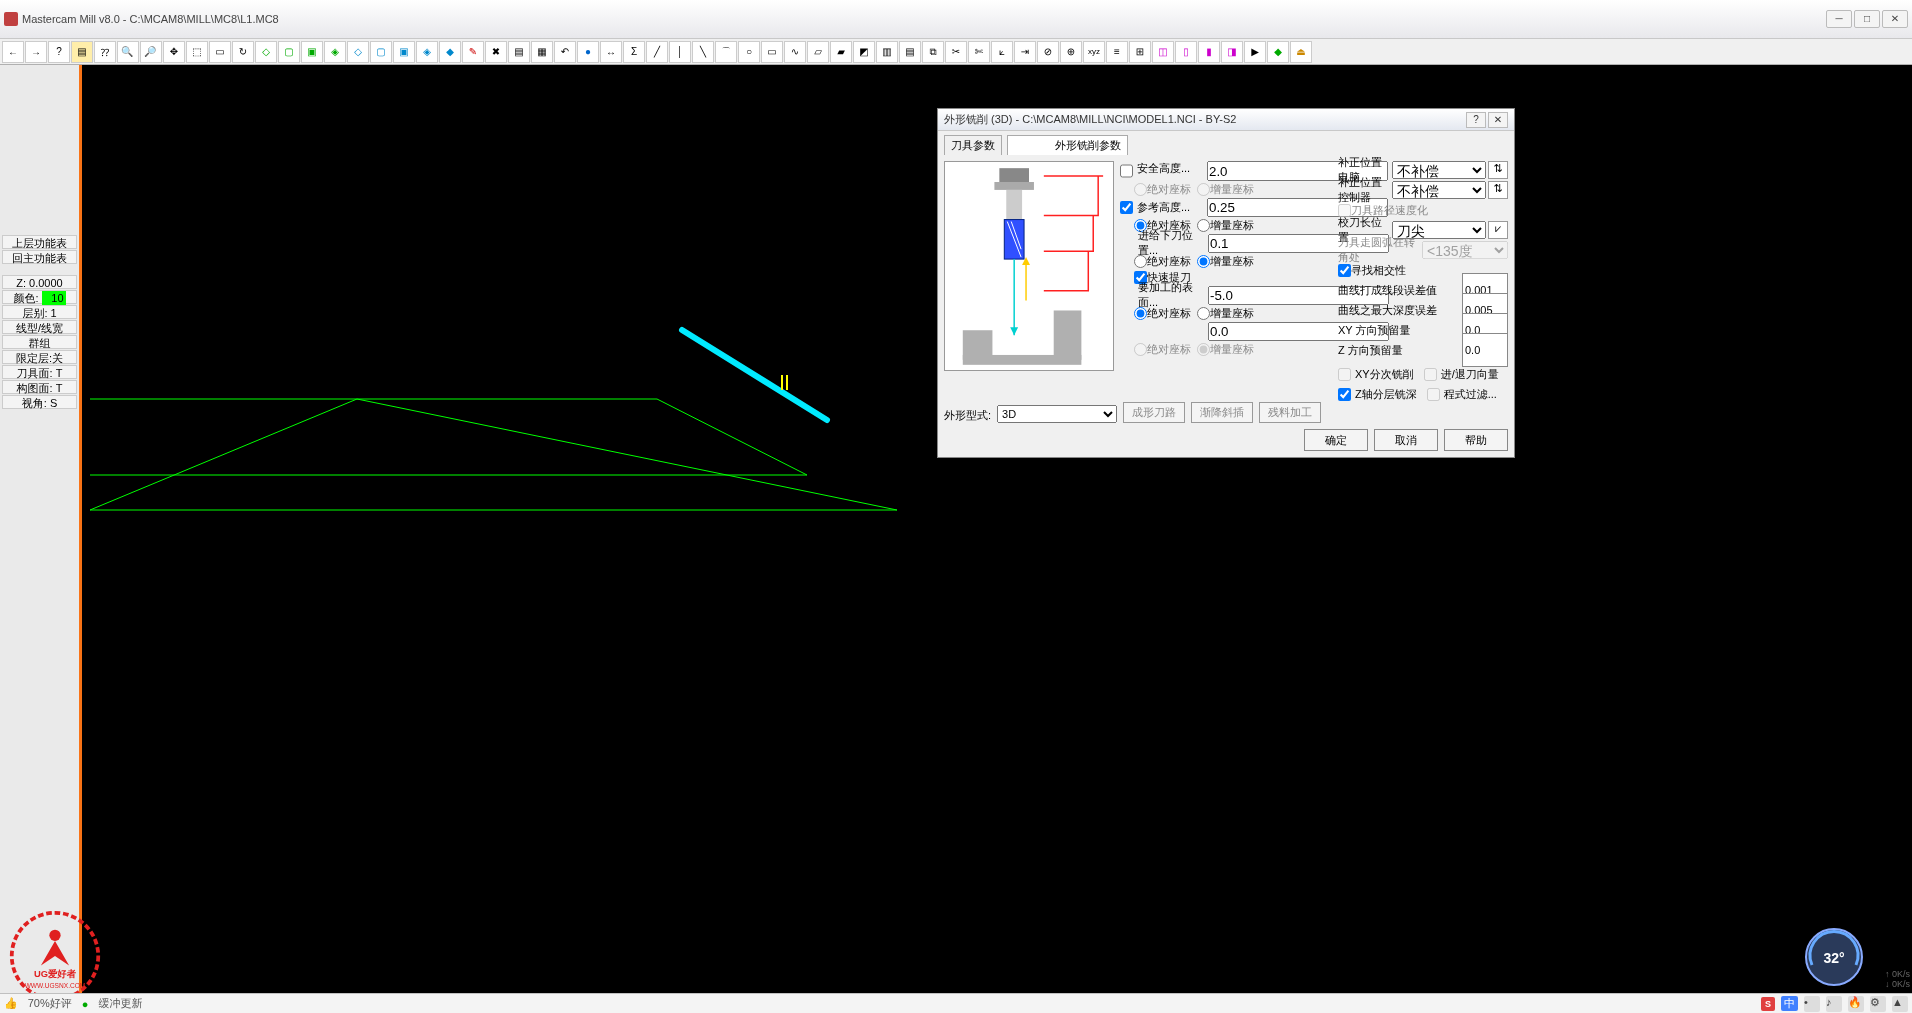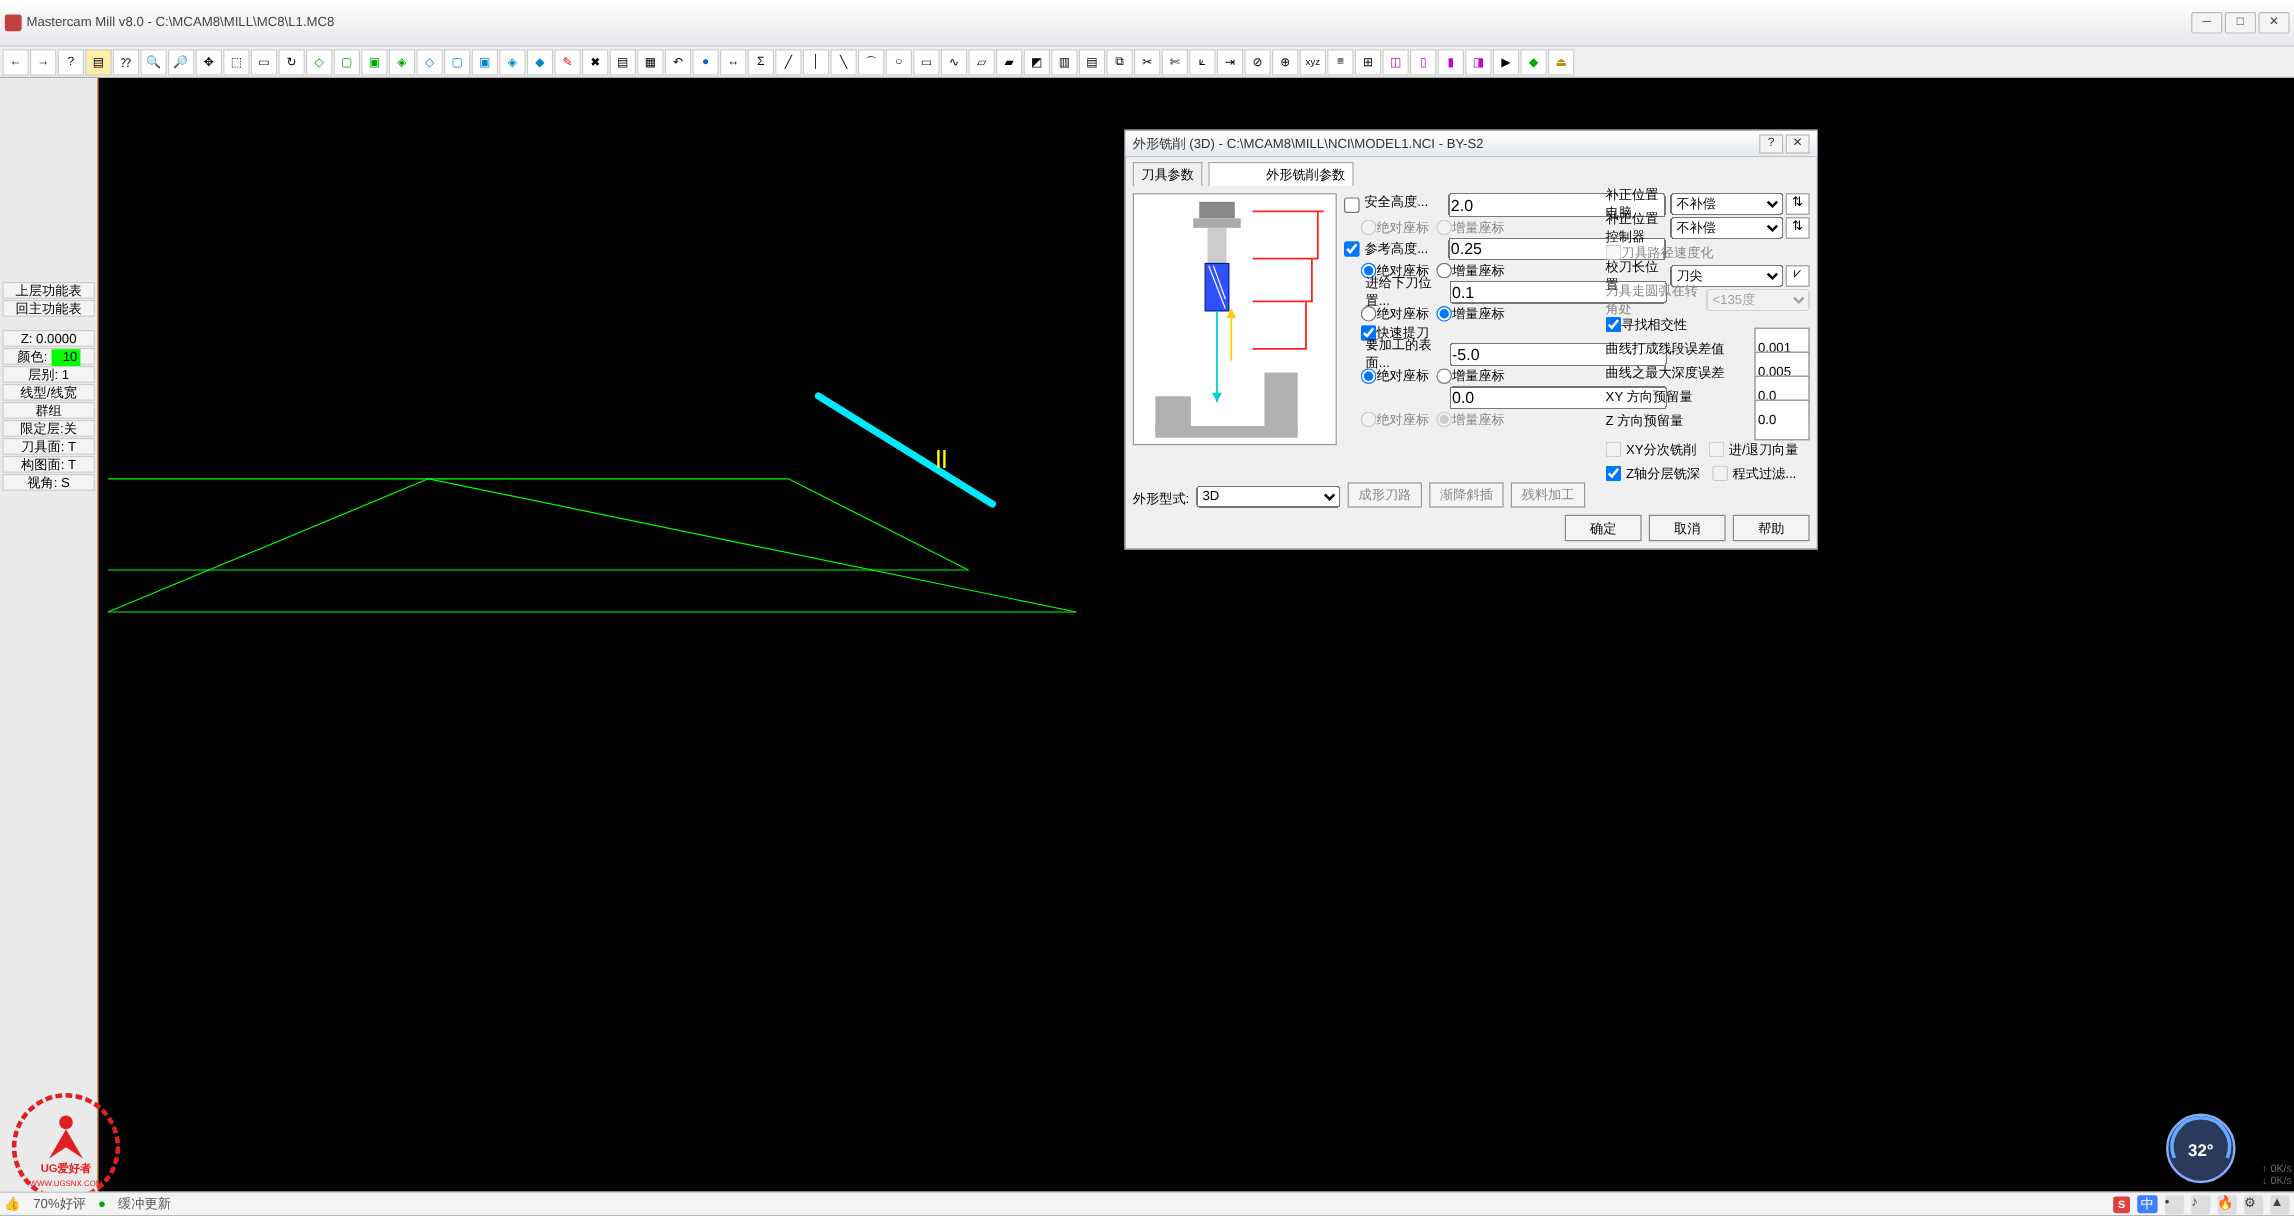--- a/index.html
+++ b/index.html
@@ -7,42 +7,42 @@
 
 .titlebar { height: 39px; background: linear-gradient(#fff, #e8e8ec); border-bottom: 1px solid #c8c8c8; display: flex; align-items: center; padding: 0 4px; font-size: 11px; color: #444; justify-content: flex-end; }
 .titlebar .icon { width: 14px; height: 14px; background: #c04040; margin-right: 4px; border-radius: 2px; }
 .titlebar .spacer { flex: 1; }
 .titlebar .winbtn { width: 26px; height: 18px; border: 1px solid #bbb; margin-left: 2px; background: #f4f4f4; font-size: 10px; text-align: center; line-height: 16px; border-radius: 2px; cursor: default; }
 
 .toolbar { height: 26px; background: #f0f0f0; border-bottom: 1px solid #b0b0b0; display: flex; align-items: center; padding: 0 2px; }
 .tbtn { width: 22px; height: 22px; border: 1px solid #ccc; background: #fff; margin-right: 1px; display: flex; align-items: center; justify-content: center; font-size: 10px; cursor: pointer; }
 
 .workspace { display: flex; height: calc(100% - 48px - 20px); }
-.leftpanel { width: 82px; background: #eaeaea; border-right: 1px solid #f97316; padding-top: 170px; }
+.leftpanel { width: 82px; background: #eaeaea; border-right: 3px solid #f97316; padding-top: 170px; }
 .leftpanel .item { height: 14px; font-size: 11px; text-align: center; line-height: 14px; border: 1px solid #ccc; margin: 0 2px 1px 2px; background: #f4f4f4; }
 .leftpanel .colorval { background: #00ff00; color: #000; display: inline-block; width: 24px; text-align: right; padding-right: 2px; }
 
 .canvas { flex: 1; background: #000; position: relative; }
 .canvas svg { width: 100%; height: 100%; }
 
 .dialog { position: absolute; left: 937px; top: 108px; width: 578px; height: 350px; background: #f0f0f0; border: 1px solid #888; box-shadow: 2px 2px 6px rgba(0,0,0,0.3); }
 .dialog-title { height: 22px; background: linear-gradient(#fff,#e4e8f0); border-bottom: 1px solid #c8c8c8; padding: 0 6px; font-size: 11px; color: #333; display: flex; align-items: center; }
 .dialog-title .spacer { flex: 1; }
 .dialog-title .dbtn { width: 20px; height: 16px; border: 1px solid #bbb; margin-left: 2px; font-size: 10px; text-align: center; line-height: 14px; background: #f4f4f4; }
 .dialog-tabs { padding: 4px 6px 0 6px; font-size: 11px; }
 .dialog-tabs .tab { display: inline-block; padding: 2px 6px; border: 1px solid #aaa; border-bottom: none; background: #f0f0f0; margin-right: 2px; }
 .dialog-tabs .tab.active { background: #fff; padding-left: 47px; }
 .dialog-body { padding: 6px; display: flex; font-size: 11px; }
 .dialog-illus { width: 170px; height: 210px; border: 1px solid #999; background: #fff; position: relative; }
 .dialog-illus svg { width: 100%; height: 100%; }
 
 .dialog-right { position: absolute; right: 6px; top: 52px; width: 170px; font-size: 11px; }
 .dialog-right .row { display: flex; align-items: center; margin-bottom: 2px; height: 18px; }
 .dialog-right .row .rl { width: 54px; }
-.dialog-right .row select { flex: 1; height: 18px; font-size: 11px; }
+.dialog-right .row select { flex: 1; height: 18px; font-size: 14px; }
 .dialog-right .row .sideicon { width: 20px; height: 18px; border: 1px solid #999; margin-left: 2px; background: #fff; text-align: center; }
 .dialog-right .row input[type=text] { width: 46px; height: 16px; border: 1px solid #888; font-size: 11px; padding: 16px 2px; }
 .dialog-right .row .rlab { flex: 1; }
 
 .dialog-bottom { position: absolute; left: 6px; bottom: 34px; right: 6px; font-size: 11px; display: flex; align-items: flex-end; gap: 6px; }
 .dialog-bottom select { width: 120px; height: 18px; font-size: 11px; }
 .dialog-bottom .bbtn { border: 1px solid #999; background: #f4f4f4; padding: 2px 8px; color: #888; }
 
 .dialog-buttons { position: absolute; right: 6px; bottom: 6px; display: flex; gap: 6px; }
 .dialog-buttons button { width: 64px; height: 22px; border: 1px solid #888; background: #f4f4f4; font-size: 11px; }

